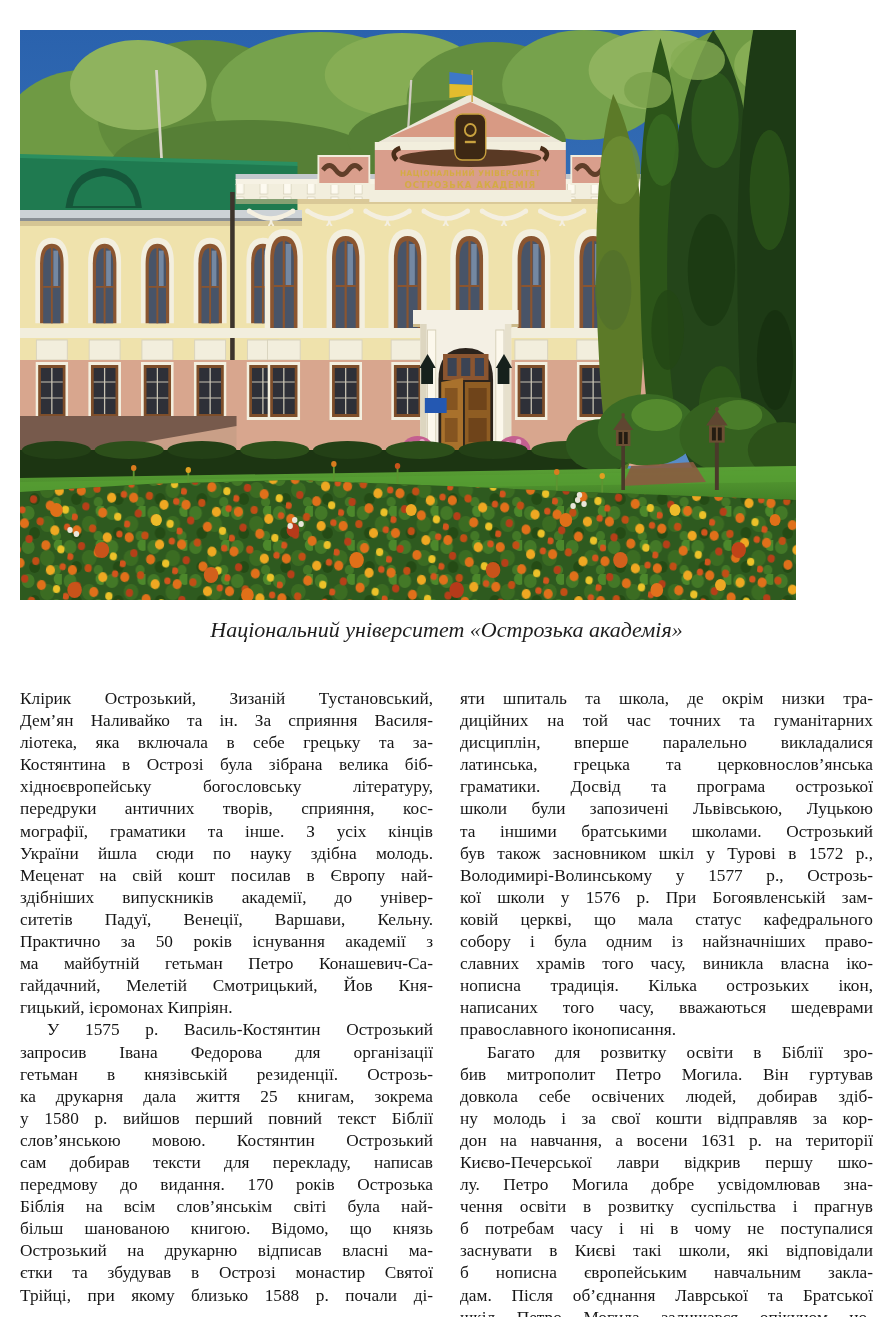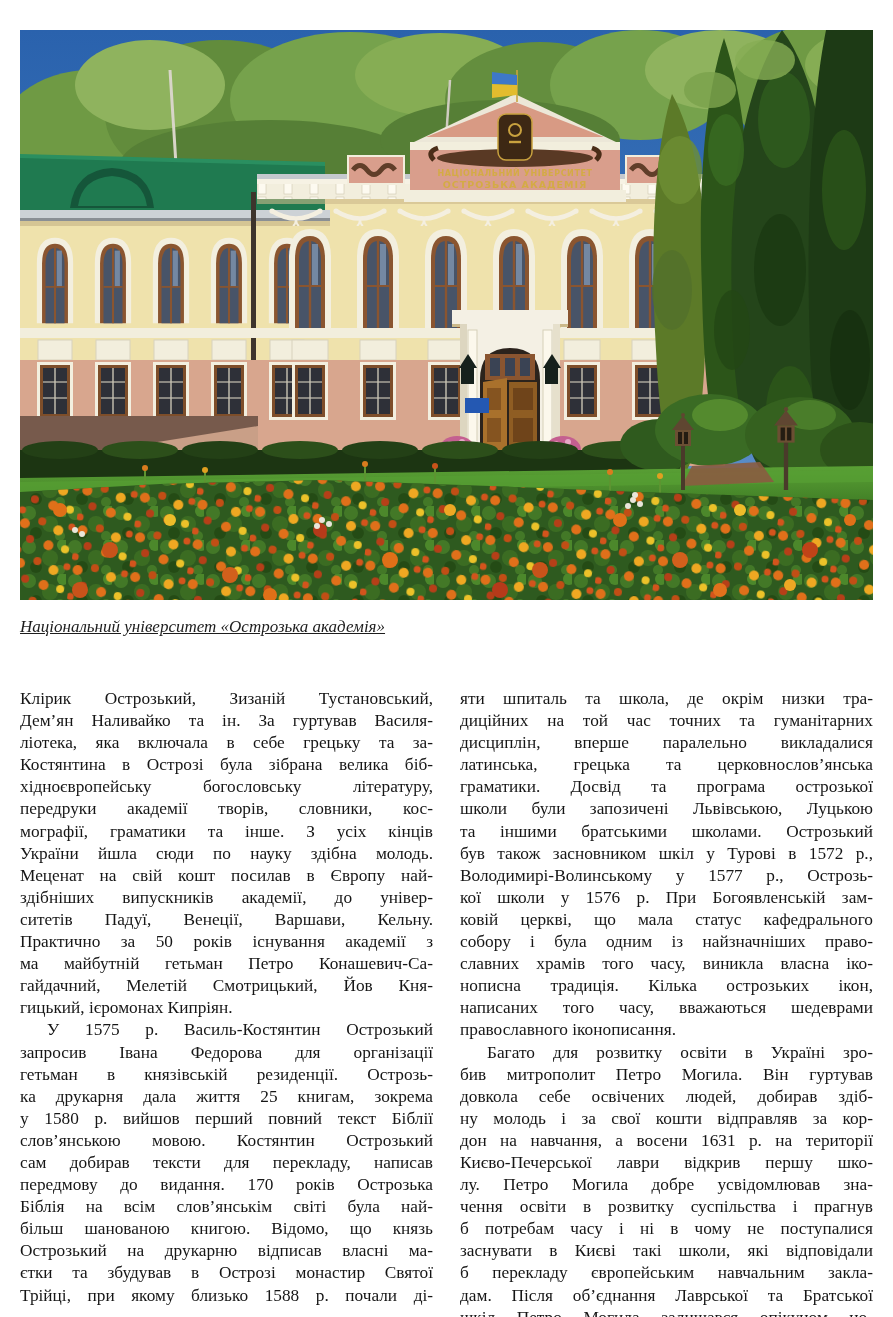--- a/index.html
+++ b/index.html
@@ -1,25 +1,25 @@
 <!DOCTYPE html>
 <html><head>
 <meta charset="utf-8">
 <style>
   html,body { margin:0; padding:0; background:#ffffff; }
   .page {
     position:relative; width:893px; height:1317px; margin:0 auto;
     background:#ffffff; overflow:hidden;
     font-family:"Liberation Serif","DejaVu Serif",serif; color:#161616;
   }
-  .photo { position:absolute; left:20px; top:30px; width:853px; height:570px; margin:0; }
+  .photo { position:absolute; left:20px; top:30px; width:776px; height:570px; margin:0; }
   .photo svg { display:block; width:100%; height:100%; }
   .caption {
     position:absolute; left:20px; top:617px; width:853px;
-    text-align:left; font-style:italic; font-size:17px; color:#1d1d1d;text-decoration:underline;
+    text-align:center; font-style:italic; font-size:22px; color:#1d1d1d;
   }
   .columns { position:absolute; left:20px; top:688px; width:853px; display:flex; gap:27px; }
   .col { width:417px; font-size:17.3px; line-height:22.1px; }
   .line { text-align:justify; text-align-last:justify; }
   .line.end { text-align-last:left; }
   .para.indent .line:first-child { text-indent:27px; }
 </style>
 </head>
 <body>
 
@@ -367,25 +367,25 @@
       </g>
     </svg>
   </figure>
 
   <div class="caption">Національний університет «Острозька академія»</div>
 
   <div class="columns">
     <div class="col">
         <div class="para">
           <div class="line">Клірик Острозький, Зизаній Тустановський,</div>
-          <div class="line">Дем’ян Наливайко та ін. За гуртував Василя-</div>
+          <div class="line">Дем’ян Наливайко та ін. За сприяння Василя-</div>
           <div class="line">ліотека, яка включала в себе грецьку та за-</div>
           <div class="line">Костянтина в Острозі була зібрана велика біб-</div>
           <div class="line">хідноєвропейську богословську літературу,</div>
-          <div class="line">передруки академії творів, словники, кос-</div>
+          <div class="line">передруки античних творів, сприяння, кос-</div>
           <div class="line">мографії, граматики та інше. З усіх кінців</div>
           <div class="line">України йшла сюди по науку здібна молодь.</div>
           <div class="line">Меценат на свій кошт посилав в Європу най-</div>
           <div class="line">здібніших випускників академії, до універ-</div>
           <div class="line">ситетів Падуї, Венеції, Варшави, Кельну.</div>
           <div class="line">Практично за 50 років існування академії з</div>
           <div class="line">ма майбутній гетьман Петро Конашевич-Са-</div>
           <div class="line">гайдачний, Мелетій Смотрицький, Йов Кня-</div>
           <div class="line end">гицький, ієромонах Кипріян.</div>
         </div>
@@ -418,30 +418,30 @@
           <div class="line">Володимирі-Волинському у 1577 р., Острозь-</div>
           <div class="line">кої школи у 1576 р. При Богоявленській зам-</div>
           <div class="line">ковій церкві, що мала статус кафедрального</div>
           <div class="line">собору і була одним із найзначніших право-</div>
           <div class="line">славних храмів того часу, виникла власна іко-</div>
           <div class="line">нописна традиція. Кілька острозьких ікон,</div>
           <div class="line">написаних того часу, вважаються шедеврами</div>
           <div class="line end">православного іконописання.</div>
         </div>
         <div class="para indent">
-          <div class="line">Багато для розвитку освіти в Україні зро-</div>
+          <div class="line">Багато для розвитку освіти в Біблії зро-</div>
           <div class="line">бив митрополит Петро Могила. Він гуртував</div>
           <div class="line">довкола себе освічених людей, добирав здіб-</div>
           <div class="line">ну молодь і за свої кошти відправляв за кор-</div>
           <div class="line">дон на навчання, а восени 1631 р. на території</div>
           <div class="line">Києво-Печерської лаври відкрив першу шко-</div>
           <div class="line">лу. Петро Могила добре усвідомлював зна-</div>
           <div class="line">чення освіти в розвитку суспільства і прагнув</div>
           <div class="line">б потребам часу і ні в чому не поступалися</div>
           <div class="line">заснувати в Києві такі школи, які відповідали</div>
-          <div class="line">б перекладу європейським навчальним закла-</div>
+          <div class="line">б нописна європейським навчальним закла-</div>
           <div class="line">дам. Після об’єднання Лаврської та Братської</div>
           <div class="line">шкіл Петро Могила залишався опікуном но-</div>
         </div>
       </div>
   </div>
 
 </div>
 
 </body></html>

